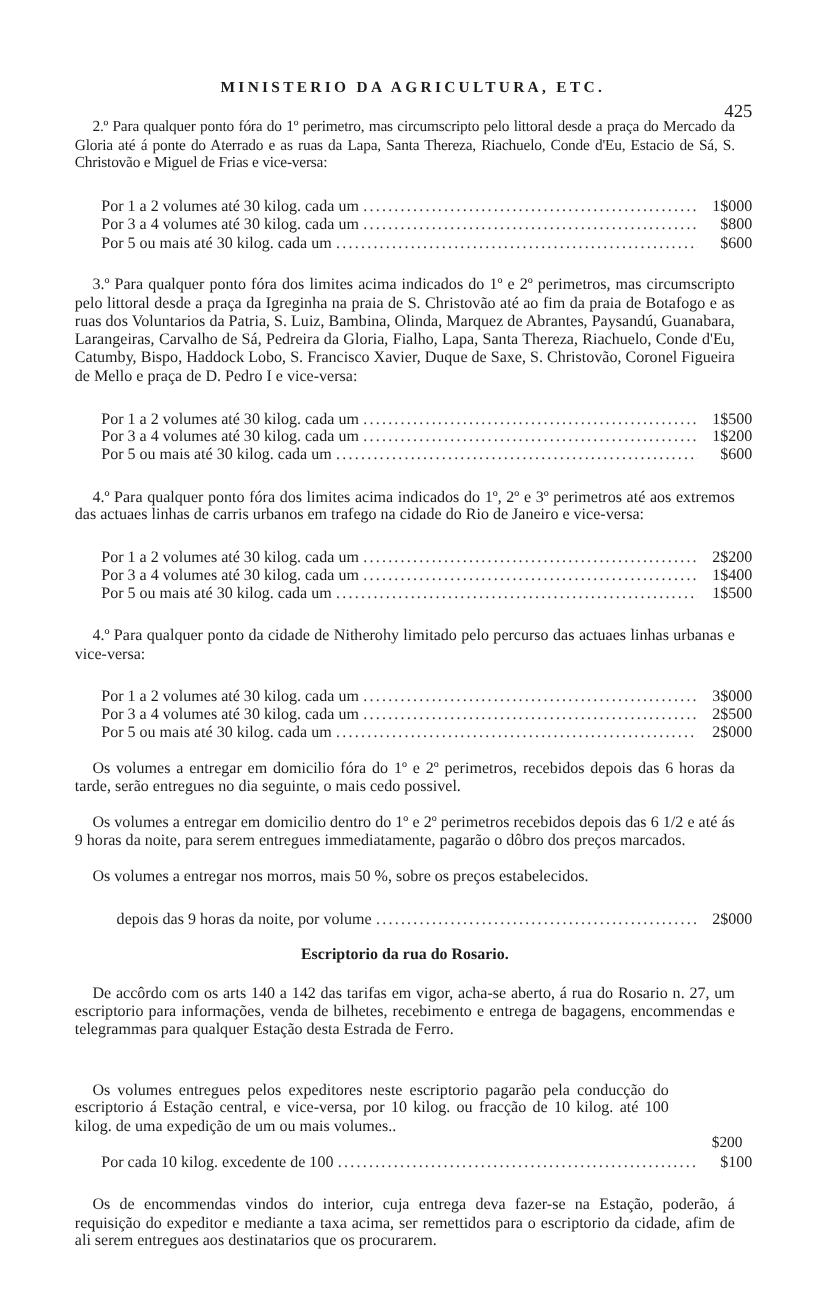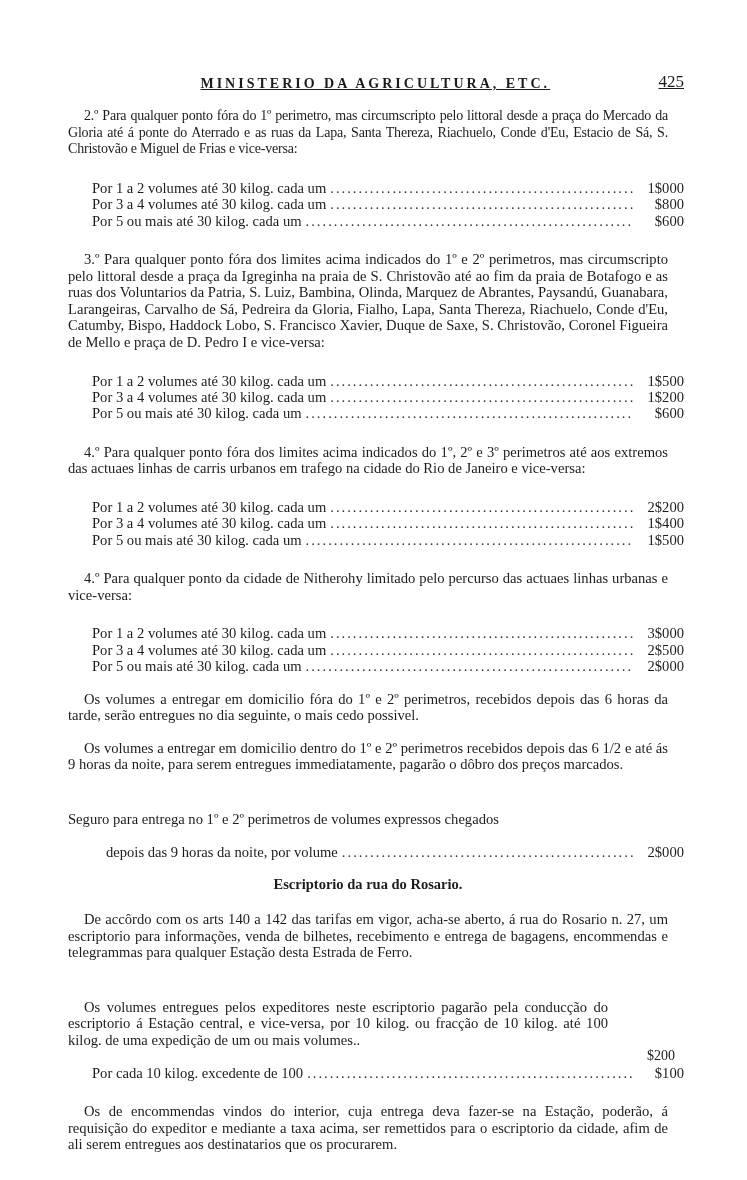--- a/index.html
+++ b/index.html
@@ -1,19 +1,19 @@
 <!DOCTYPE html>
 <html><head>
 <meta charset="utf-8">
 <style>
   html, body { margin: 0; padding: 0; background: #ffffff; }
   body { width: 747px; height: 1180px; position: relative; overflow: hidden; color: #1c1c1c;
          font-family: "Liberation Serif", "DejaVu Serif", serif; }
   .page { position: absolute; left: 52px; top: 70px; width: 632px; }
-  .header { display: flex; justify-content: space-between; align-items: flex-end; height: 22px; text-decoration: underline; }
+  .header { display: flex; justify-content: space-between; align-items: center; height: 22px; }
   .header .title { flex: 1; text-align: center; font-weight: bold; letter-spacing: 3px; font-size: 14px; padding-left: 40px; }
   .header .pnum { font-size: 17px; margin-top: 39px; }
   p { margin: 16px; font-size: 14.6px; line-height: 16.6px; text-align: justify; }
   p.ind { text-indent: 16px; }
   p.cond { font-size: 14px; letter-spacing: -0.2px; }
   .gap { height: 6px; }
   .row { display: flex; align-items: baseline; font-size: 14.6px; line-height: 16.4px; white-space: nowrap; }
   .row .lbl { flex: 0 0 auto; margin-left: 40px; }
   .row .dots { flex: 1 1 auto; overflow: hidden; margin: 0 4px; letter-spacing: 2px; color: #333; }
   .row .dots::before { content: "................................................................................................................................"; }
@@ -101,23 +101,23 @@
       <span class="val">2$500</span>
     </div>
   <div class="row">
       <span class="lbl">Por 5 ou mais até 30 kilog. cada um</span>
       <span class="dots"></span>
       <span class="val">2$000</span>
     </div>
 
   <p class="ind">Os volumes a entregar em domicilio fóra do 1º e 2º perimetros, recebidos depois das 6 horas da tarde, serão entregues no dia seguinte, o mais cedo possivel.</p>
   <p class="ind">Os volumes a entregar em domicilio dentro do 1º e 2º perimetros recebidos depois das 6 1/2 e até ás 9 horas da noite, para serem entregues immediatamente, pagarão o dôbro dos preços marcados.</p>
+  <p class="ind">Os volumes a entregar nos morros, mais 50 %, sobre os preços estabelecidos.</p>
   <div class="gap"></div>
 
-  <p>Seguro para entrega no 1º e 2º perimetros de volumes expressos chegados</p>
   <div class="row ind2">
       <span class="lbl">depois das 9 horas da noite, por volume</span>
       <span class="dots"></span>
       <span class="val">2$000</span>
     </div>
 
   <div class="section-title">Escriptorio da rua do Rosario.</div>
 
   <p class="ind">De accôrdo com os arts 140 a 142 das tarifas em vigor, acha-se aberto, á rua do Rosario n. 27, um escriptorio para informações, venda de bilhetes, recebimento e entrega de bagagens, encommendas e telegrammas para qualquer Estação desta Estrada de Ferro.</p>
   <div class="gap"></div>

